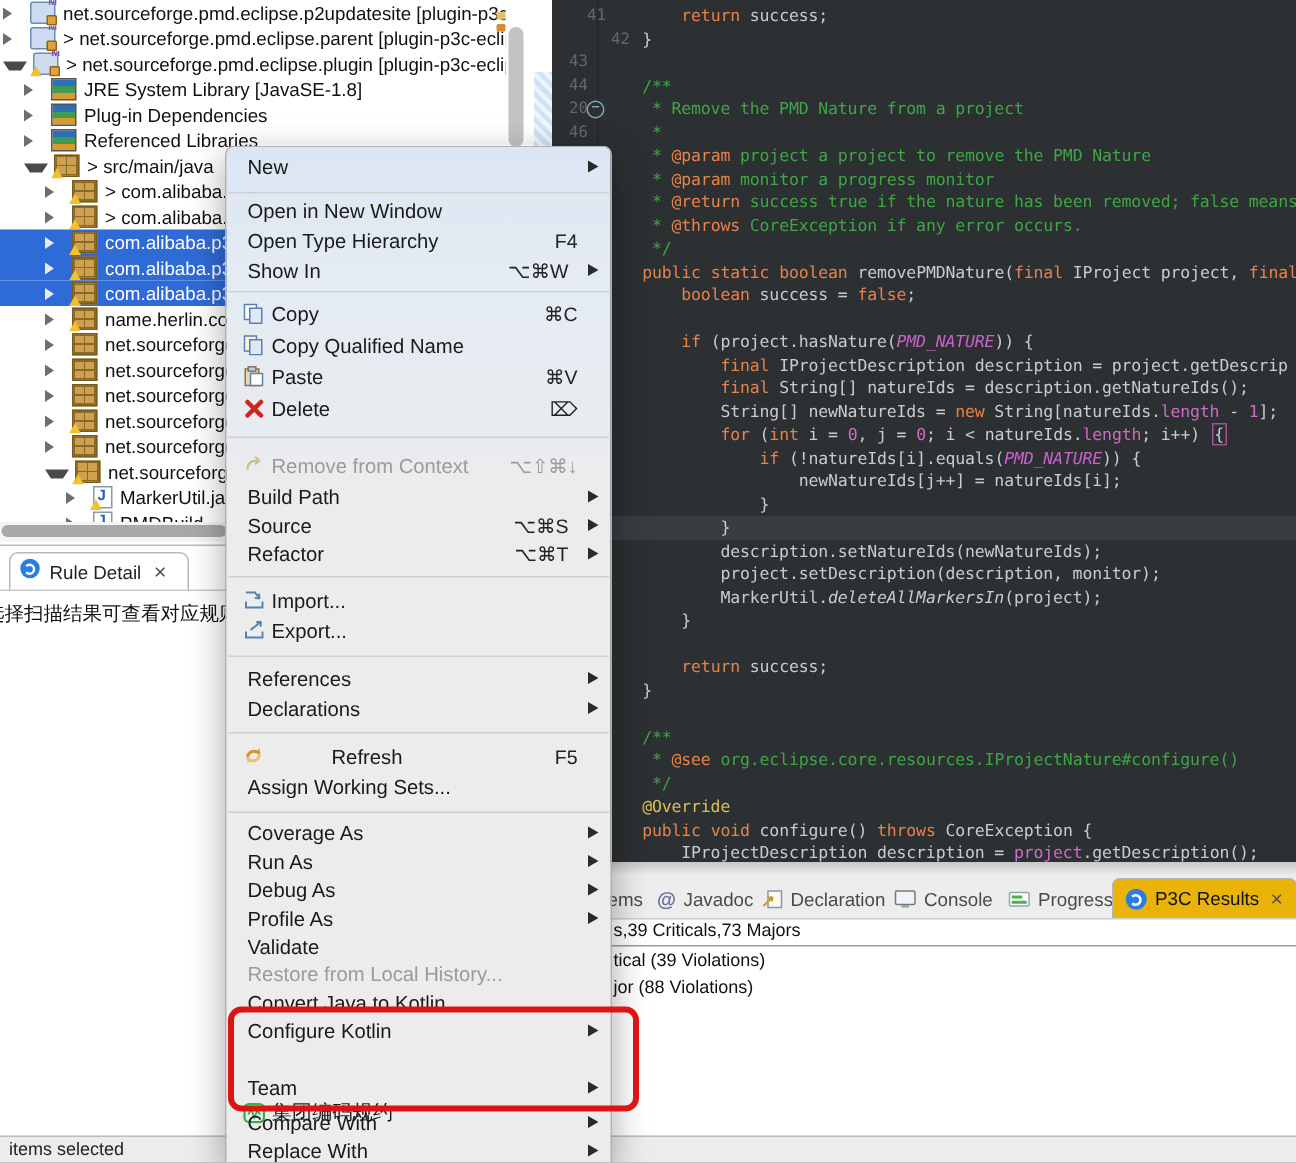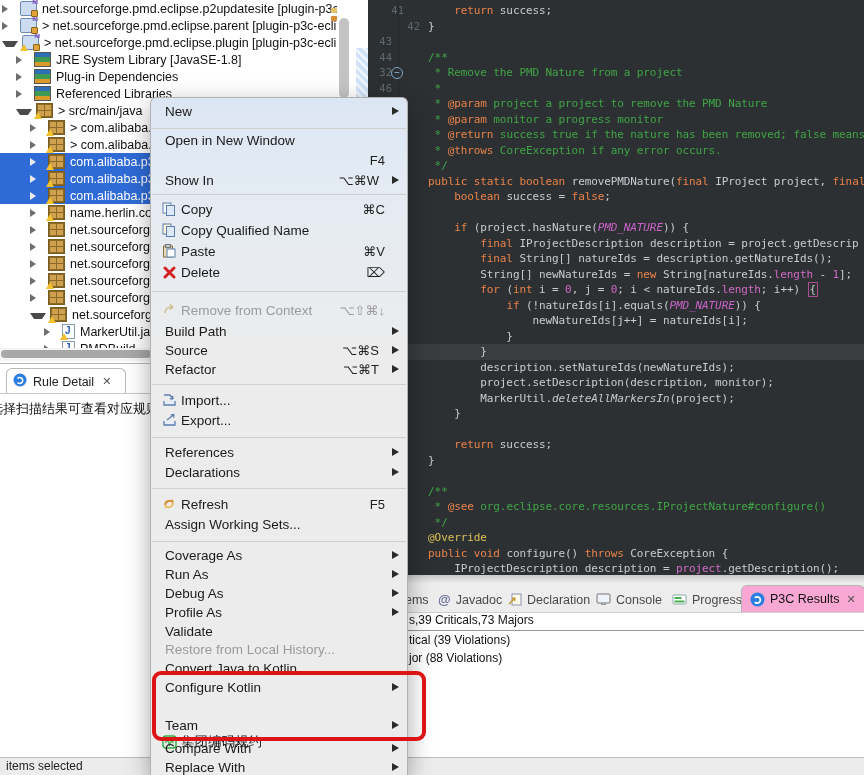--- a/index.html
+++ b/index.html
@@ -63,21 +63,21 @@
   .rtab-line{position:absolute;left:0;top:29px;width:352px;height:1px;background:#c9c9c9;}
   .rhint{position:absolute;left:-10px;top:36px;width:400px;font-size:13px;color:#111;white-space:nowrap;}
   .xglyph{font-size:11px;color:#555;}
 
   
   .bottom-panel{position:absolute;left:352px;top:575px;width:512px;height:182px;background:#fff;}
   .bdivider{position:absolute;left:0;top:0;width:512px;height:9px;background:linear-gradient(180deg,#c9c9c9,#efefef);}
   .btabbar{position:absolute;left:0;top:9px;width:512px;height:28px;background:#ededed;border-bottom:1px solid #cfcfcf;}
   .btab{position:absolute;top:3px;height:25px;display:flex;align-items:center;font-size:12.5px;color:#4a4a4a;white-space:nowrap;}
   .btab .bicon{margin-right:5px;display:inline-flex;}
-  .btab.selected{background:#f9a8d4;border:1px solid #b5b5b5;border-bottom:none;border-radius:6px 6px 0 0;
+  .btab.selected{background:#eab308;border:1px solid #b5b5b5;border-bottom:none;border-radius:6px 6px 0 0;
                  top:1px;height:27px;padding:0 8px;color:#111;box-sizing:border-box;}
   .vrow{position:absolute;left:57px;font-size:12px;color:#111;white-space:nowrap;}
   .vhead-line{position:absolute;left:0;top:55px;width:512px;height:1px;background:#9a9a9a;}
 
   
   .statusbar{position:absolute;left:0;top:757px;width:864px;height:18px;background:#ececec;border-top:1px solid #bcbcbc;
              font-size:12px;color:#222;line-height:17px;padding-left:6px;box-sizing:border-box;}
 
   
   .menu{position:absolute;left:150px;top:97px;width:258px;height:678px;z-index:50;
@@ -277,21 +277,21 @@
   </section>
 
   <div class="blue-checker"></div>
 
   <section class="editor">
     <div class="gutter" id="gutter">
         <div class="gnum" style="top: 3px; padding-left: 12px;">41</div>
         <div class="gnum" style="top: 18.5px; margin-left: 28px;">42</div>
         <div class="gnum" style="top: 34px;">43</div>
         <div class="gnum" style="top: 49.5px;">44</div>
-        <div class="gnum" style="top: 65px;">32</div>
+        <div class="gnum" style="top: 65px;">20</div>
         <div class="gnum" style="top: 80.5px;">46</div>
         <div class="gnum" style="top: 96px;">47</div>
         <div class="gnum" style="top: 111.5px;">48</div>
         <div class="gnum" style="top: 127px;">49</div>
         <div class="gnum" style="top: 142.5px;">50</div>
         <div class="gnum" style="top: 158px;">51</div>
         <div class="gnum" style="top: 173.5px;">52</div>
         <div class="gnum" style="top: 189px;">53</div>
         <div class="gnum" style="top: 204.5px;">54</div>
         <div class="gnum" style="top: 220px;">55</div>
@@ -443,20 +443,21 @@
         <span class="pad"></span>
         <span class="mlabel">New</span>
         <span class="subarr"></span>
       </div>
       <div class="mitem" style="top: 32px;">
         <span class="pad"></span>
         <span class="mlabel">Open in New Window</span>
       </div>
       <div class="mitem" style="top: 52px;">
         <span class="pad"></span>
+        <span class="mlabel">Open Type Hierarchy</span>
         <span class="short">F4</span>
       </div>
       <div class="mitem" style="top: 72px;">
         <span class="pad"></span>
         <span class="mlabel">Show In</span>
         <span class="short" style="right: 28px;">⌥⌘W</span>
         <span class="subarr"></span>
       </div>
       <div class="mitem" style="top: 101px;">
         <span class="mi">
@@ -546,21 +547,21 @@
       <div class="mitem" style="top: 344px;">
         <span class="pad"></span>
         <span class="mlabel">References</span>
         <span class="subarr"></span>
       </div>
       <div class="mitem" style="top: 364px;">
         <span class="pad"></span>
         <span class="mlabel">Declarations</span>
         <span class="subarr"></span>
       </div>
-      <div class="mitem" style="top: 396px;">
+      <div class="mitem" style="top: 396px; gap: 40px;">
         <span class="mi">
           <svg width="14" height="14">
             <path d="M3 8 a4.5 4.5 0 0 1 8 -2.5" stroke="#d79435" stroke-width="2" fill="none"></path>
             <path d="M11 2 l0.3 3.4 L8 4.6 Z" fill="#d79435"></path>
             <path d="M11 6 a4.5 4.5 0 0 1 -8 2.5" stroke="#e8c36a" stroke-width="2" fill="none"></path>
             <path d="M3 12 l-0.3 -3.4 L6 9.4 Z" fill="#e8c36a"></path>
           </svg>
         </span>
         <span class="mlabel">Refresh</span>
         <span class="short">F5</span>

